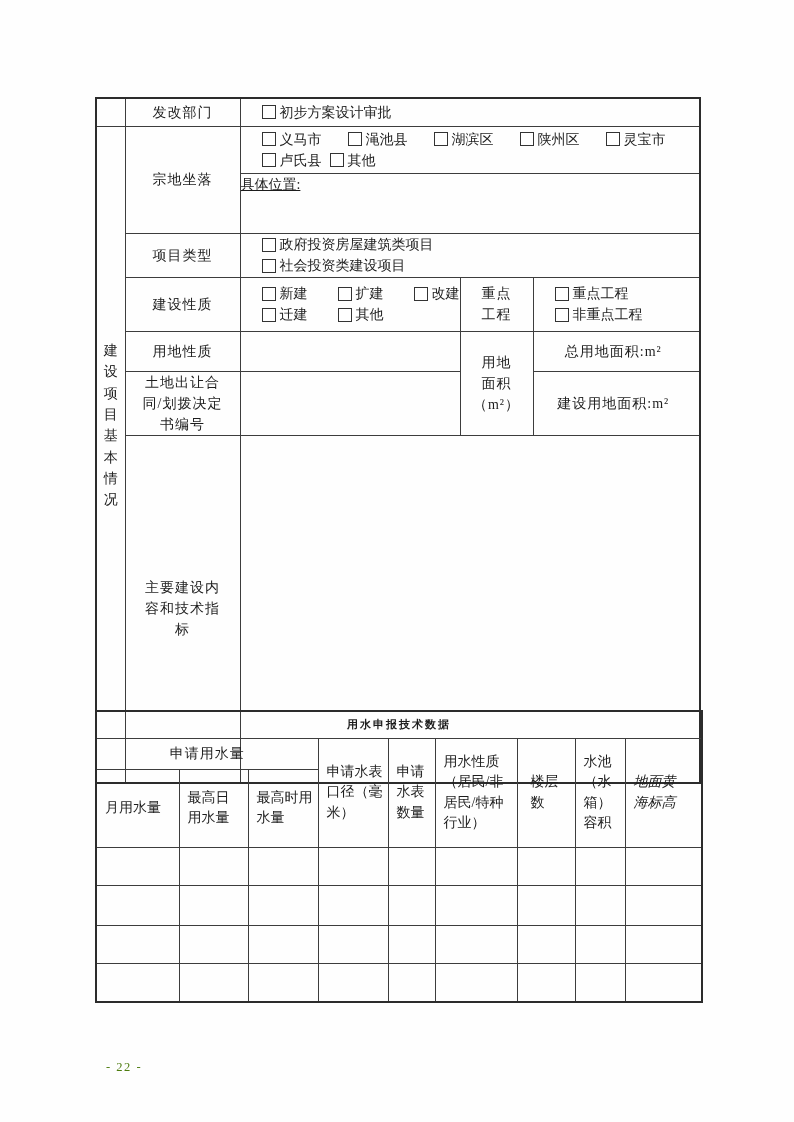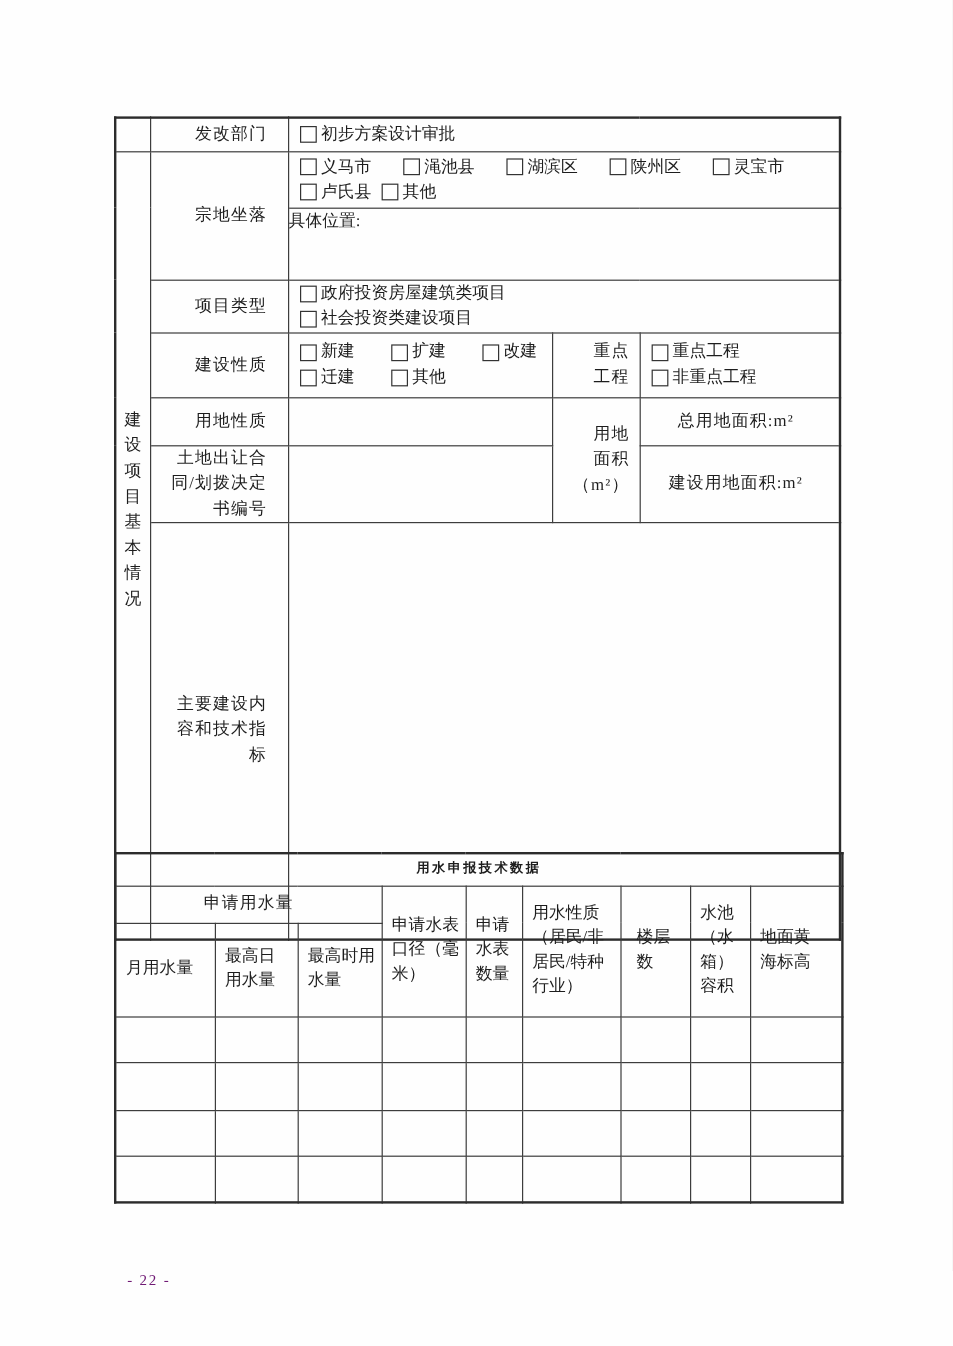--- a/index.html
+++ b/index.html
@@ -23,24 +23,24 @@
     font-size:14px;
     line-height:21px;
     vertical-align:middle;
     overflow:hidden;
   }
   
   .r28{height:28px}.r47{height:47px}.r60{height:60px}.r44{height:44px}
   .r54{height:54px}.r40{height:40px}.r276{height:348px}
   .r27{height:27px}.r31{height:31px}.r78{height:78px}.r38{height:38px}.r39{height:39px}
   
-  td.lbl{text-align:right;letter-spacing:1px;padding:0 17px;}
+  td.lbl{text-align:center;letter-spacing:1px;padding:0 17px;}
   td.top{vertical-align:top;}
-  .padcell{padding:5px 8px 0 8px;}
-  .optline{display:flex;align-items:center;padding-left:9px;}
+  .padcell{padding:5px 8px 0 8px;text-decoration:underline;}
+  .optline{display:flex;align-items:center;padding-left:9px;margin-left:12px;}
   .g30{column-gap:30px;}
   .g26{column-gap:26px;}
   .g8{column-gap:8px;}
   .opt{display:inline-flex;align-items:center;white-space:nowrap;}
   .cb{
     display:inline-block;width:12px;height:12px;
     border:1px solid #333;background:#fff;
     margin-right:4px;flex:0 0 auto;
   }
   .sidetext{
@@ -51,24 +51,24 @@
   .areaflex{
     display:flex;justify-content:center;align-items:center;
     padding:0 16px 0 10px;letter-spacing:1px;
   }
   td.title-cell{
     text-align:center;font-weight:bold;font-size:11px;letter-spacing:2px;
   }
   td.ghead{text-align:center;letter-spacing:1px;}
   td.hcell{padding:2px 5px 2px 8px;line-height:20.5px;text-align:left;}
   td.hcell.tight{padding-right:14px;padding-left:13px;}
-  td.hcell.wrap3{padding-right:21px;}
+  td.hcell.wrap3{padding-right:21px;font-style:italic;}
   .footer-page{
     position:absolute;left:106px;top:1060px;
-    font-size:12.5px;letter-spacing:1.5px;color:#701a75;
+    font-size:12.5px;letter-spacing:1.5px;color:#4d7c0f;
   }
 </style>
 </head>
 <body>
 
 <div class="page">
 
   <table class="tbl" style="left:95px;top:97px;width:604px;">
     <colgroup>
       <col style="width:29px">

